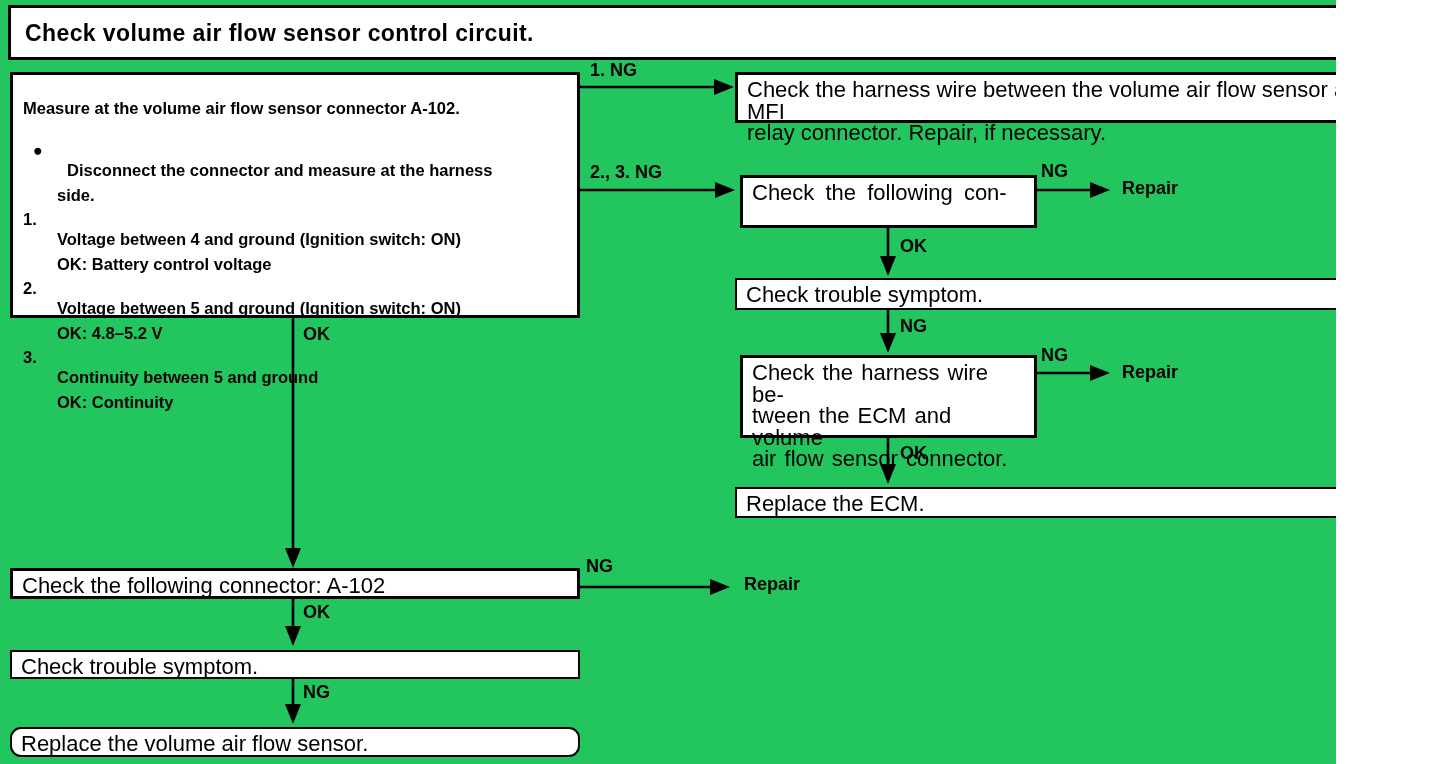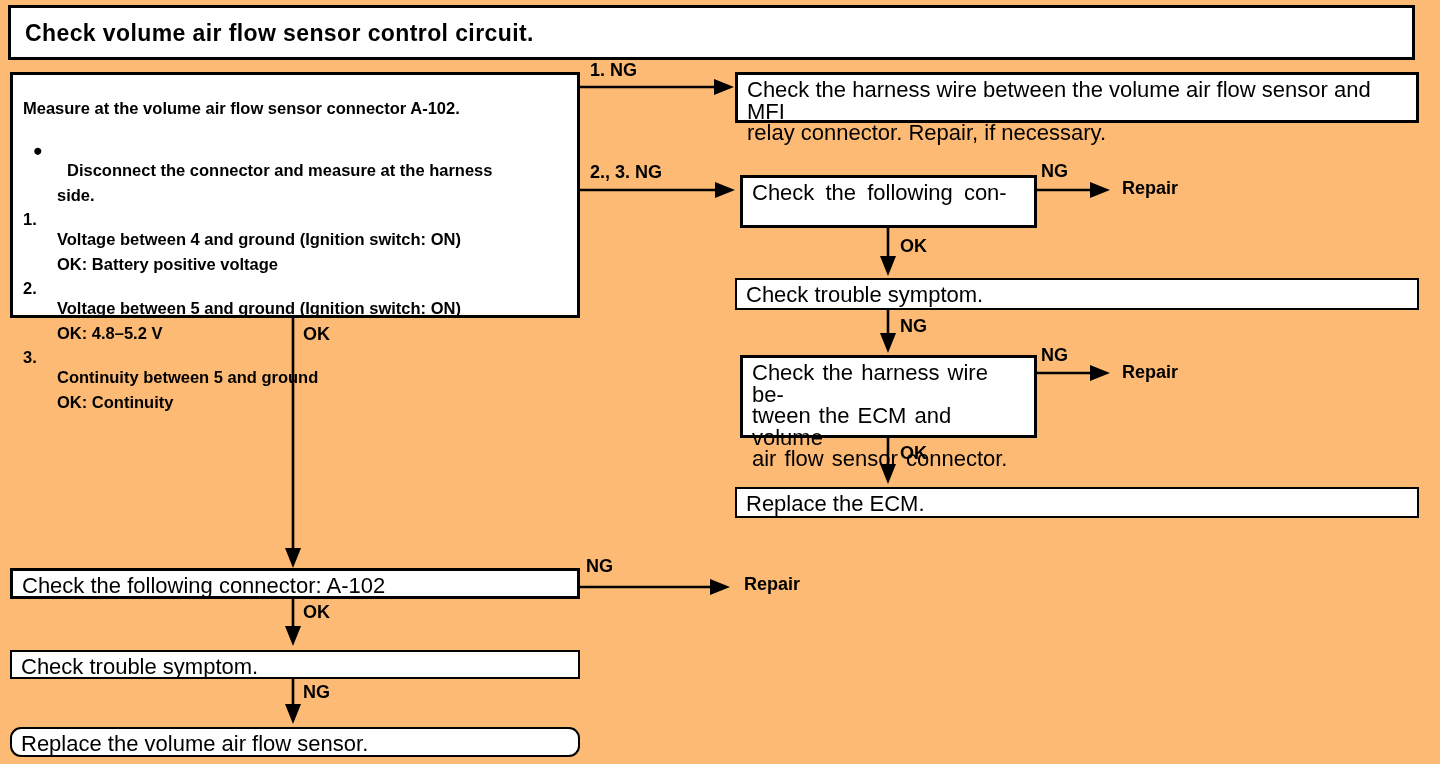--- a/index.html
+++ b/index.html
@@ -1,17 +1,17 @@
 <!DOCTYPE html>
 <html><head>
 <meta charset="utf-8">
 <style>
   html,body{margin:0;padding:0;background:#fff;}
   #canvas{
-    position:relative;width:1440px;height:764px;background:#fdba74;
+    position:relative;width:1336px;height:764px;background:#22c55e;
     font-family:"Liberation Sans","DejaVu Sans",sans-serif;
     color:#000;overflow:hidden;
   }
   .box{position:absolute;border:3px solid #000;background:#fff;box-sizing:border-box;}
   .box.thin{border-width:2.5px;}
   .boxtext{font-weight:400;font-size:22px;line-height:21.5px;}
   .pad{padding:4px 9px;}
   #title-box{left:8px;top:5px;width:1407px;height:55px;border-width:3px;}
   #title-box .t{font-size:23px;font-weight:700;letter-spacing:.4px;padding:12px 0 0 14px;}
   #measure-box{left:10px;top:72px;width:570px;height:246px;padding:24px 10px;}
@@ -85,21 +85,21 @@
     <div class="list">
       <div class="row">
         <div class="marker bullet">●</div>
         <div class="ltext">Disconnect the connector and measure at the harness</div>
       </div>
       <div class="okline">side.</div>
       <div class="row">
         <div class="marker">1.</div>
         <div class="ltext">Voltage between 4 and ground (Ignition switch: ON)</div>
       </div>
-      <div class="okline">OK: Battery positive voltage</div>
+      <div class="okline">OK: Battery control voltage</div>
       <div class="row">
         <div class="marker">2.</div>
         <div class="ltext">Voltage between 5 and ground (Ignition switch: ON)</div>
       </div>
       <div class="okline">OK: 4.8–5.2 V</div>
       <div class="row">
         <div class="marker">3.</div>
         <div class="ltext">Continuity between 5 and ground</div>
       </div>
       <div class="okline">OK: Continuity</div>

